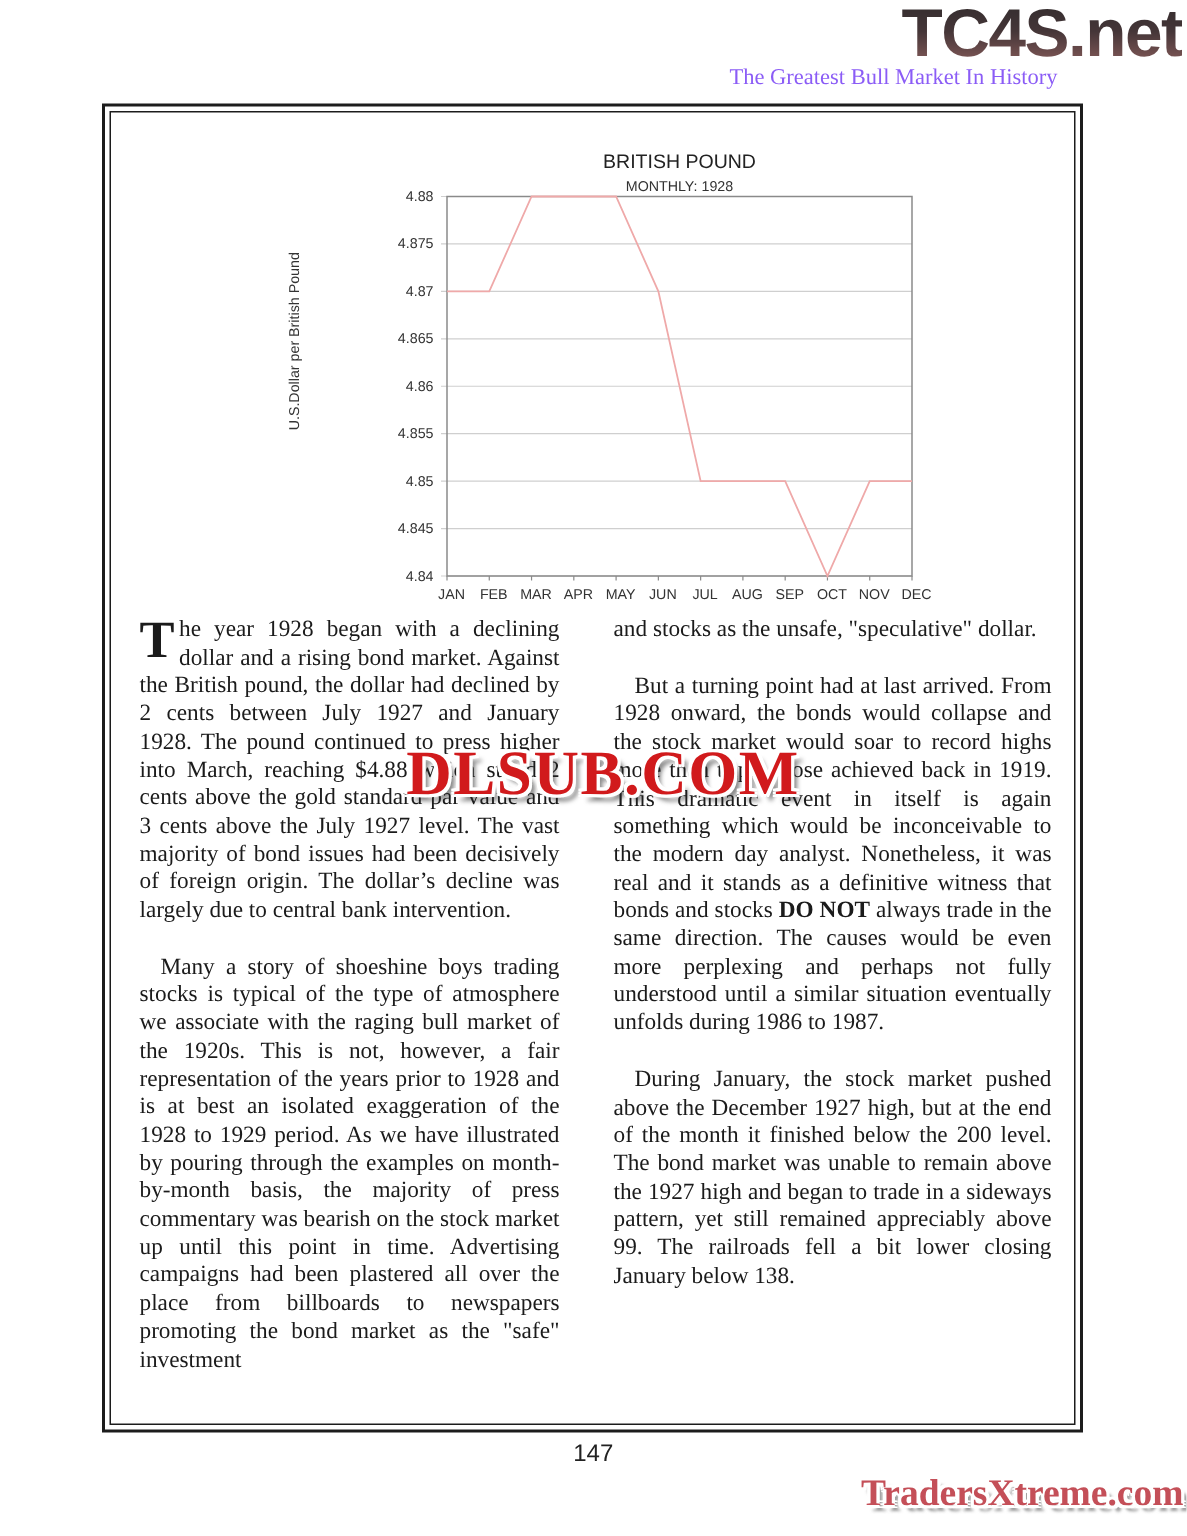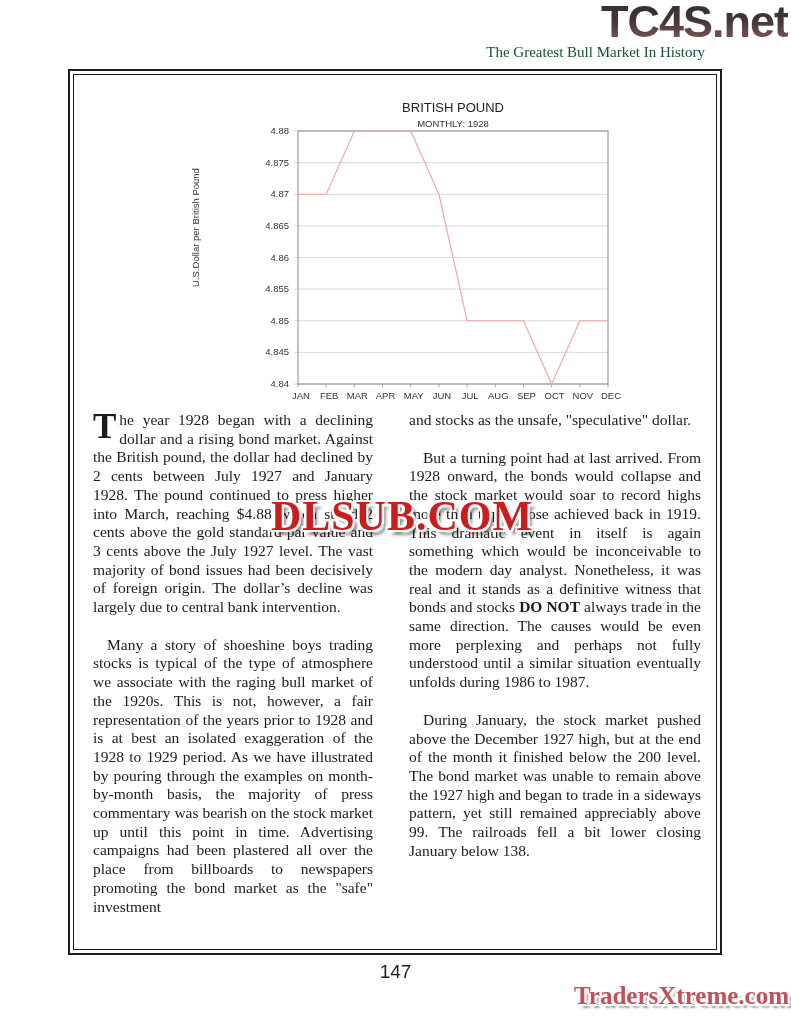--- a/index.html
+++ b/index.html
@@ -11,21 +11,21 @@
   .site-logo{
     position:absolute;top:-4px;right:3px;
     font-family:"Liberation Sans", sans-serif;
     font-weight:bold;font-size:45px;letter-spacing:-1px;
     background:linear-gradient(180deg,#2e2a2b 0%,#453638 48%,#926260 100%);
     -webkit-background-clip:text;background-clip:text;
     color:transparent;
   }
   .tagline{
     position:absolute;top:44px;right:86px;
-    font-size:15px;color:#14532d;
+    font-size:15px;color:#8b5cf6;
   }
   
   .page-frame{
     position:absolute;left:68px;top:69px;width:650px;height:882px;
     border:2px solid #1c1c1c;background:#fff;
   }
   .page-frame-inner{
     position:absolute;left:3px;top:3px;right:3px;bottom:3px;
     border:1px solid #1c1c1c;
   }
@@ -55,21 +55,21 @@
     font-family:"Liberation Serif", serif;font-weight:bold;
     font-size:42px;letter-spacing:1px;text-align:center;color:#d11a1c;
     text-shadow:
       -2px -2px 0 #fff, 2px -2px 0 #fff, -2px 2px 0 #fff, 2px 2px 0 #fff,
       -2px 0 0 #fff, 2px 0 0 #fff, 0 -2px 0 #fff, 0 2px 0 #fff,
       4px 5px 3px rgba(40,40,40,0.55);
   }
   
   .page-number{
     position:absolute;left:0;top:961px;width:791px;text-align:center;
-    font-family:"Liberation Sans", sans-serif;font-size:19px;color:#222;
+    font-family:"Liberation Sans", sans-serif;font-size:16px;color:#222;
   }
   .footer-logo{
     position:absolute;right:2px;top:982px;
     font-family:"Liberation Serif", serif;font-weight:bold;
     font-size:25px;letter-spacing:0px;color:#c44f58;
     text-shadow:
       -2px -2px 0 #fff, 2px -2px 0 #fff, -2px 2px 0 #fff, 2px 2px 0 #fff,
       -2px 0 0 #fff, 2px 0 0 #fff, 0 -2px 0 #fff, 0 2px 0 #fff,
       4px 4px 2px rgba(90,90,90,0.6);
   }

